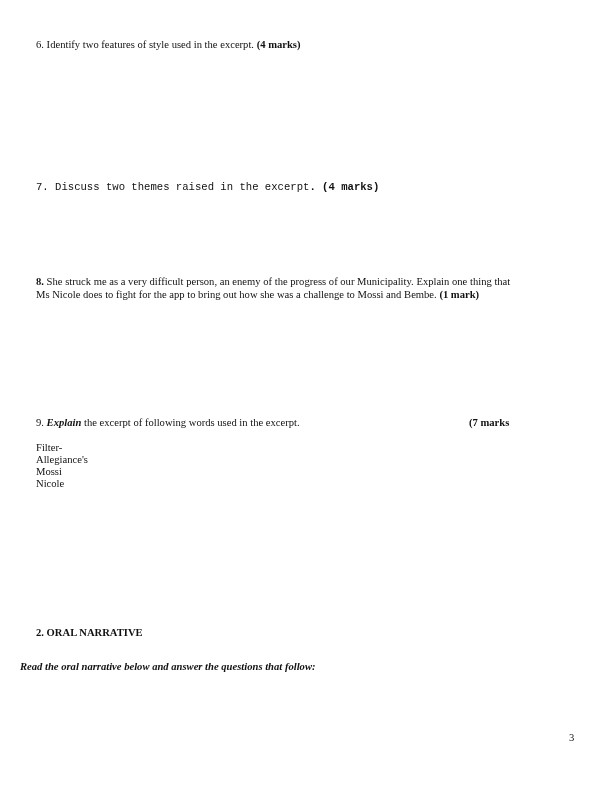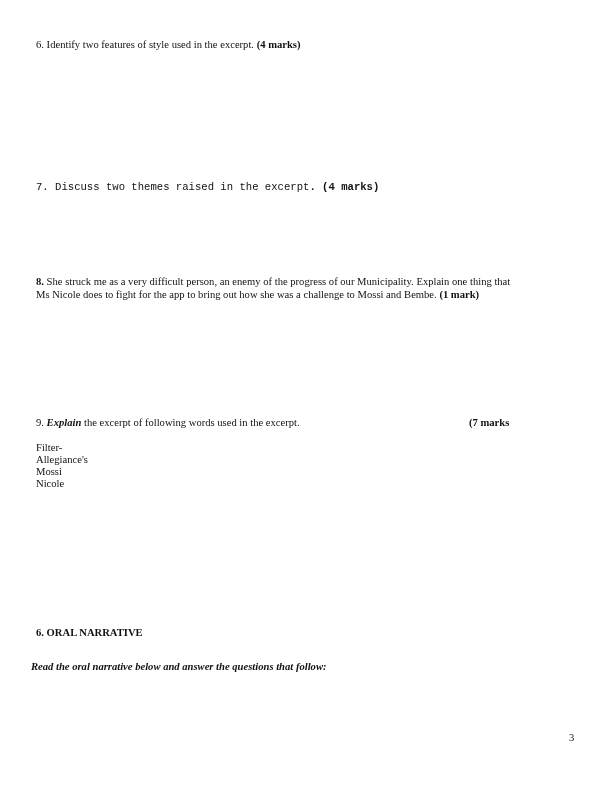--- a/index.html
+++ b/index.html
@@ -46,17 +46,17 @@
 </div>
 <div class="abs line bold" style="left:469px; top:416px;">(7 marks</div>
 
 <div class="abs words" style="left:36px; top:442px;">
   <div>Filter-</div>
   <div>Allegiance's</div>
   <div>Mossi</div>
   <div>Nicole</div>
 </div>
 
-<div class="abs line bold" style="left:36px; top:626px;">6. ORAL NARRATIVE</div>
+<div class="abs line bold" style="left:36px; top:626px;">2. ORAL NARRATIVE</div>
 
-<div class="abs line bold italic" style="left:31px; top:660px;">Read the oral narrative below and answer the questions that follow:</div>
+<div class="abs line bold italic" style="left:20px; top:660px;">Read the oral narrative below and answer the questions that follow:</div>
 
 <div class="abs line" style="left:569px; top:731px;">3</div>
 
 </body></html>

